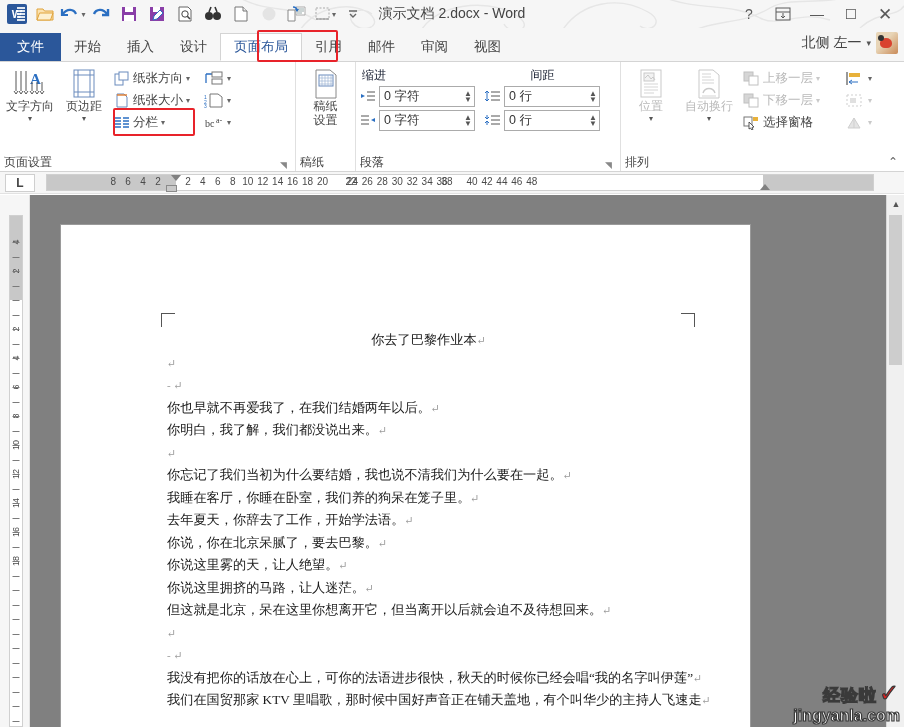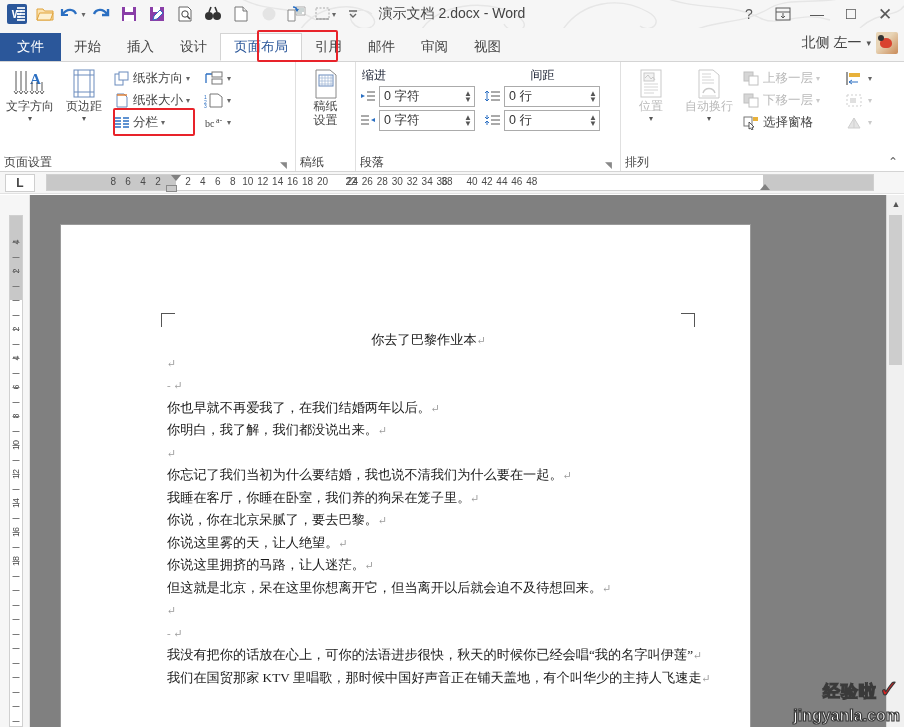--- a/index.html
+++ b/index.html
@@ -190,21 +190,21 @@
     text-align: center; margin-bottom: 0; font-size: 13.2px;
   }
   .doc-line { white-space: nowrap; }
   .pmark { color: #9a9a9a; font-size: 11px; }
 
   .watermark {
     position: absolute; right: 4px; bottom: 2px; width: 132px; text-align: right;
     pointer-events: none; z-index: 20;
   }
   .wm-top { font-size: 17px; font-weight: bold; color: #ffffff;
-            -webkit-text-stroke: 1.2px #3a3a3a; letter-spacing: 1px; line-height: 28px;}
+            -webkit-text-stroke: 1.2px #3a3a3a; letter-spacing: 1px; line-height: 20px;}
   .wm-check { color: #e02020; font-size: 24px; font-weight: bold; margin-left: 2px;}
   .wm-bot { font-size: 16px; font-weight: bold; color: #ffffff;
             -webkit-text-stroke: 1.2px #3a3a3a; line-height: 19px;}
 
   
   .vscroll {
     position: absolute; right: 0; top: 0; bottom: 0; width: 18px; background: #f0f0f0;
     border-left: 1px solid #d8d8d8;
   }
   .sc-btn {
@@ -747,20 +747,21 @@
             <span>你去了巴黎作业本</span><span class="pmark">↵</span>
           </div>
           <div id="doc-lines">
               <div class="doc-line"><span class="pmark">↵</span></div>
               <div class="doc-line"><span class="pmark">- ↵</span></div>
               <div class="doc-line"><span>你也早就不再爱我了，在我们结婚两年以后。</span><span class="pmark">↵</span></div>
               <div class="doc-line"><span>你明白，我了解，我们都没说出来。</span><span class="pmark">↵</span></div>
               <div class="doc-line"><span class="pmark">↵</span></div>
               <div class="doc-line"><span>你忘记了我们当初为什么要结婚，我也说不清我们为什么要在一起。</span><span class="pmark">↵</span></div>
               <div class="doc-line"><span>我睡在客厅，你睡在卧室，我们养的狗呆在笼子里。</span><span class="pmark">↵</span></div>
+              <div class="doc-line"><span>去年夏天，你辞去了工作，开始学法语。</span><span class="pmark">↵</span></div>
               <div class="doc-line"><span>你说，你在北京呆腻了，要去巴黎。</span><span class="pmark">↵</span></div>
               <div class="doc-line"><span>你说这里雾的天，让人绝望。</span><span class="pmark">↵</span></div>
               <div class="doc-line"><span>你说这里拥挤的马路，让人迷茫。</span><span class="pmark">↵</span></div>
               <div class="doc-line"><span>但这就是北京，呆在这里你想离开它，但当离开以后就会迫不及待想回来。</span><span class="pmark">↵</span></div>
               <div class="doc-line"><span class="pmark">↵</span></div>
               <div class="doc-line"><span class="pmark">- ↵</span></div>
               <div class="doc-line"><span>我没有把你的话放在心上，可你的法语进步很快，秋天的时候你已经会唱“我的名字叫伊莲”</span><span class="pmark">↵</span></div>
               <div class="doc-line"><span>我们在国贸那家 KTV 里唱歌，那时候中国好声音正在铺天盖地，有个叫华少的主持人飞速走</span><span class="pmark">↵</span></div>
             </div>
         </div>

